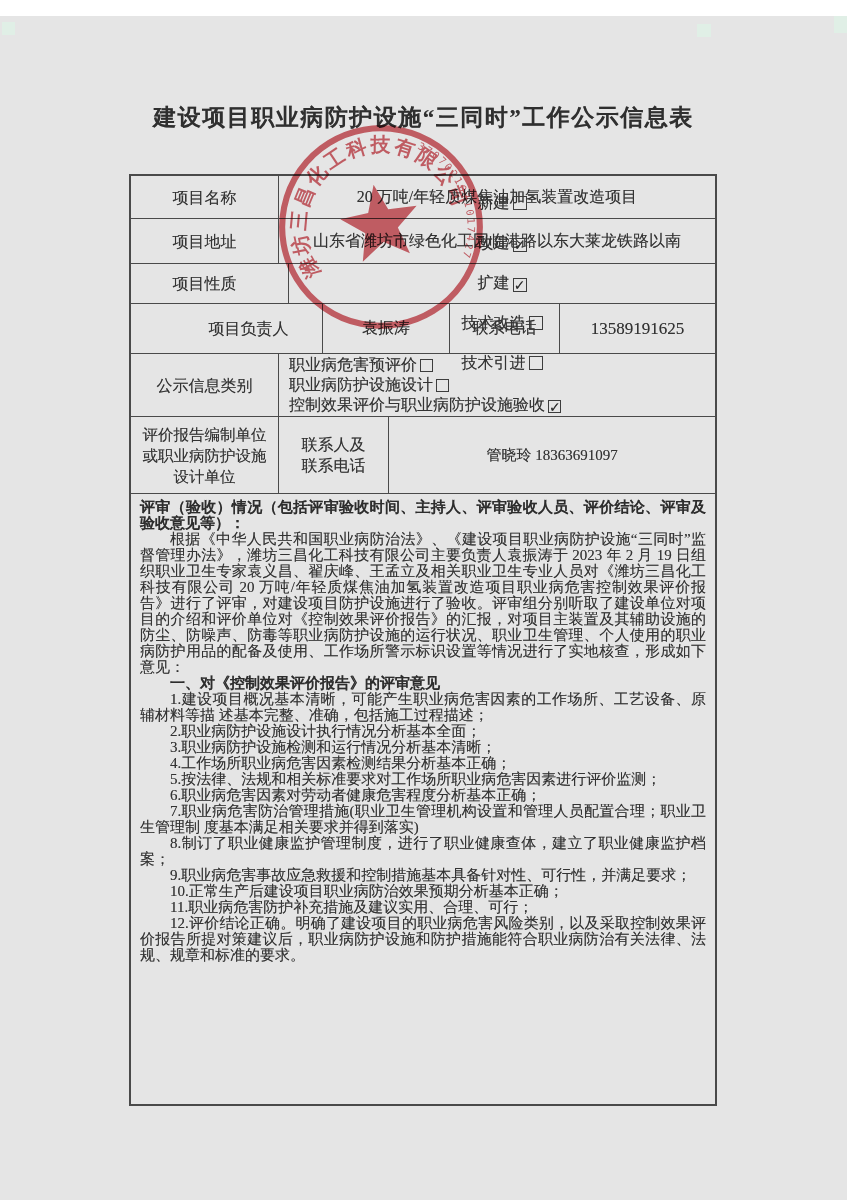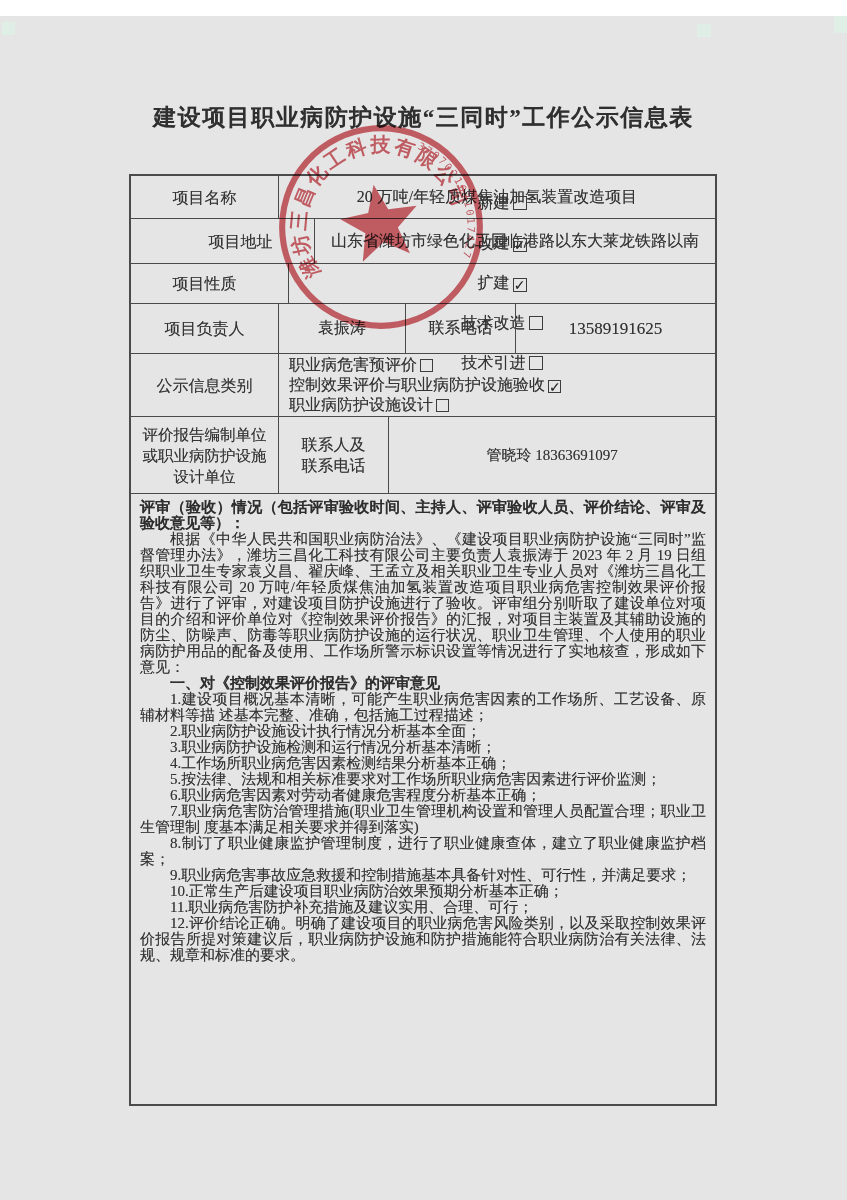--- a/index.html
+++ b/index.html
@@ -20,21 +20,21 @@
   .form {
     position:absolute; left:129px; top:158px; width:588px;
     border:2px solid #4a4a4a; background:transparent;
   }
   .row { display:flex; border-top:1.5px solid #4a4a4a; }
   .row:first-child { border-top:none; }
   .cell { border-left:1.5px solid #4a4a4a; display:flex; align-items:center; justify-content:center; }
   .cell:first-child { border-left:none; }
   .lbl { width:147px; flex:none; text-align:center; font-size:16px; color:#333; padding:2px 4px; line-height:21px; }
   .val { flex:1; font-size:16px; color:#333; }
-  .h42{height:42px;} .h45{height:45px;padding-left:36px;} .h40{height:40px;gap:10px;} .h50{height:50px;} .h63{height:63px;} .h77{height:77px;}
+  .h42{height:42px;} .h45{height:45px;} .h40{height:40px;gap:10px;} .h50{height:50px;padding-left:44px;} .h63{height:63px;} .h77{height:77px;}
   .w127 { width:127px; flex:none; } .w110 { width:110px; flex:none; }
   .wrap4 { display:inline-block; width:66px; text-align:center; line-height:21px; }
   .center-lines { text-align:center; line-height:21px; padding:2px 4px; }
   
   .opts { display:flex; gap:19px; justify-content:center; align-items:center; width:100%;flex-direction:column; }
   .opt { white-space:nowrap; font-size:16px; }
   .cb {
     display:inline-block; width:14px; height:14px; border:1.6px solid #3d3d3d;
     margin-left:3px; vertical-align:-2px; text-align:center;
     font-size:14px; line-height:12px; font-weight:bold; color:#2c2c2c;
@@ -106,22 +106,22 @@
       <div class="cell val w127">袁振涛</div>
       <div class="cell val w110">联系电话</div>
       <div class="cell val" style="font-size:17px;">13589191625</div>
     </div>
 
     <div class="row h63">
       <div class="cell lbl">公示信息类别</div>
       <div class="cell val">
         <div class="cat-list">
           <div class="cat-line"><span>职业病危害预评价</span><span class="cb" style="width:13px;height:13px;"></span></div>
+          <div class="cat-line"><span>职业病防护设施设计</span><span class="cb" style="width:13px;height:13px;"></span></div>
           <div class="cat-line"><span>控制效果评价与职业病防护设施验收</span><span class="cb" style="width:13px;height:13px;">✓</span></div>
-          <div class="cat-line"><span>职业病防护设施设计</span><span class="cb" style="width:13px;height:13px;"></span></div>
         </div>
       </div>
     </div>
 
     <div class="row h77">
       <div class="cell lbl" style="font-size:15.5px;">评价报告编制单位或职业病防护设施设计单位</div>
       <div class="cell val w110">
           <span class="wrap4">联系人及联系电话</span>
         </div>
       <div class="cell val" style="font-size:15px;">管晓玲 18363691097</div>

